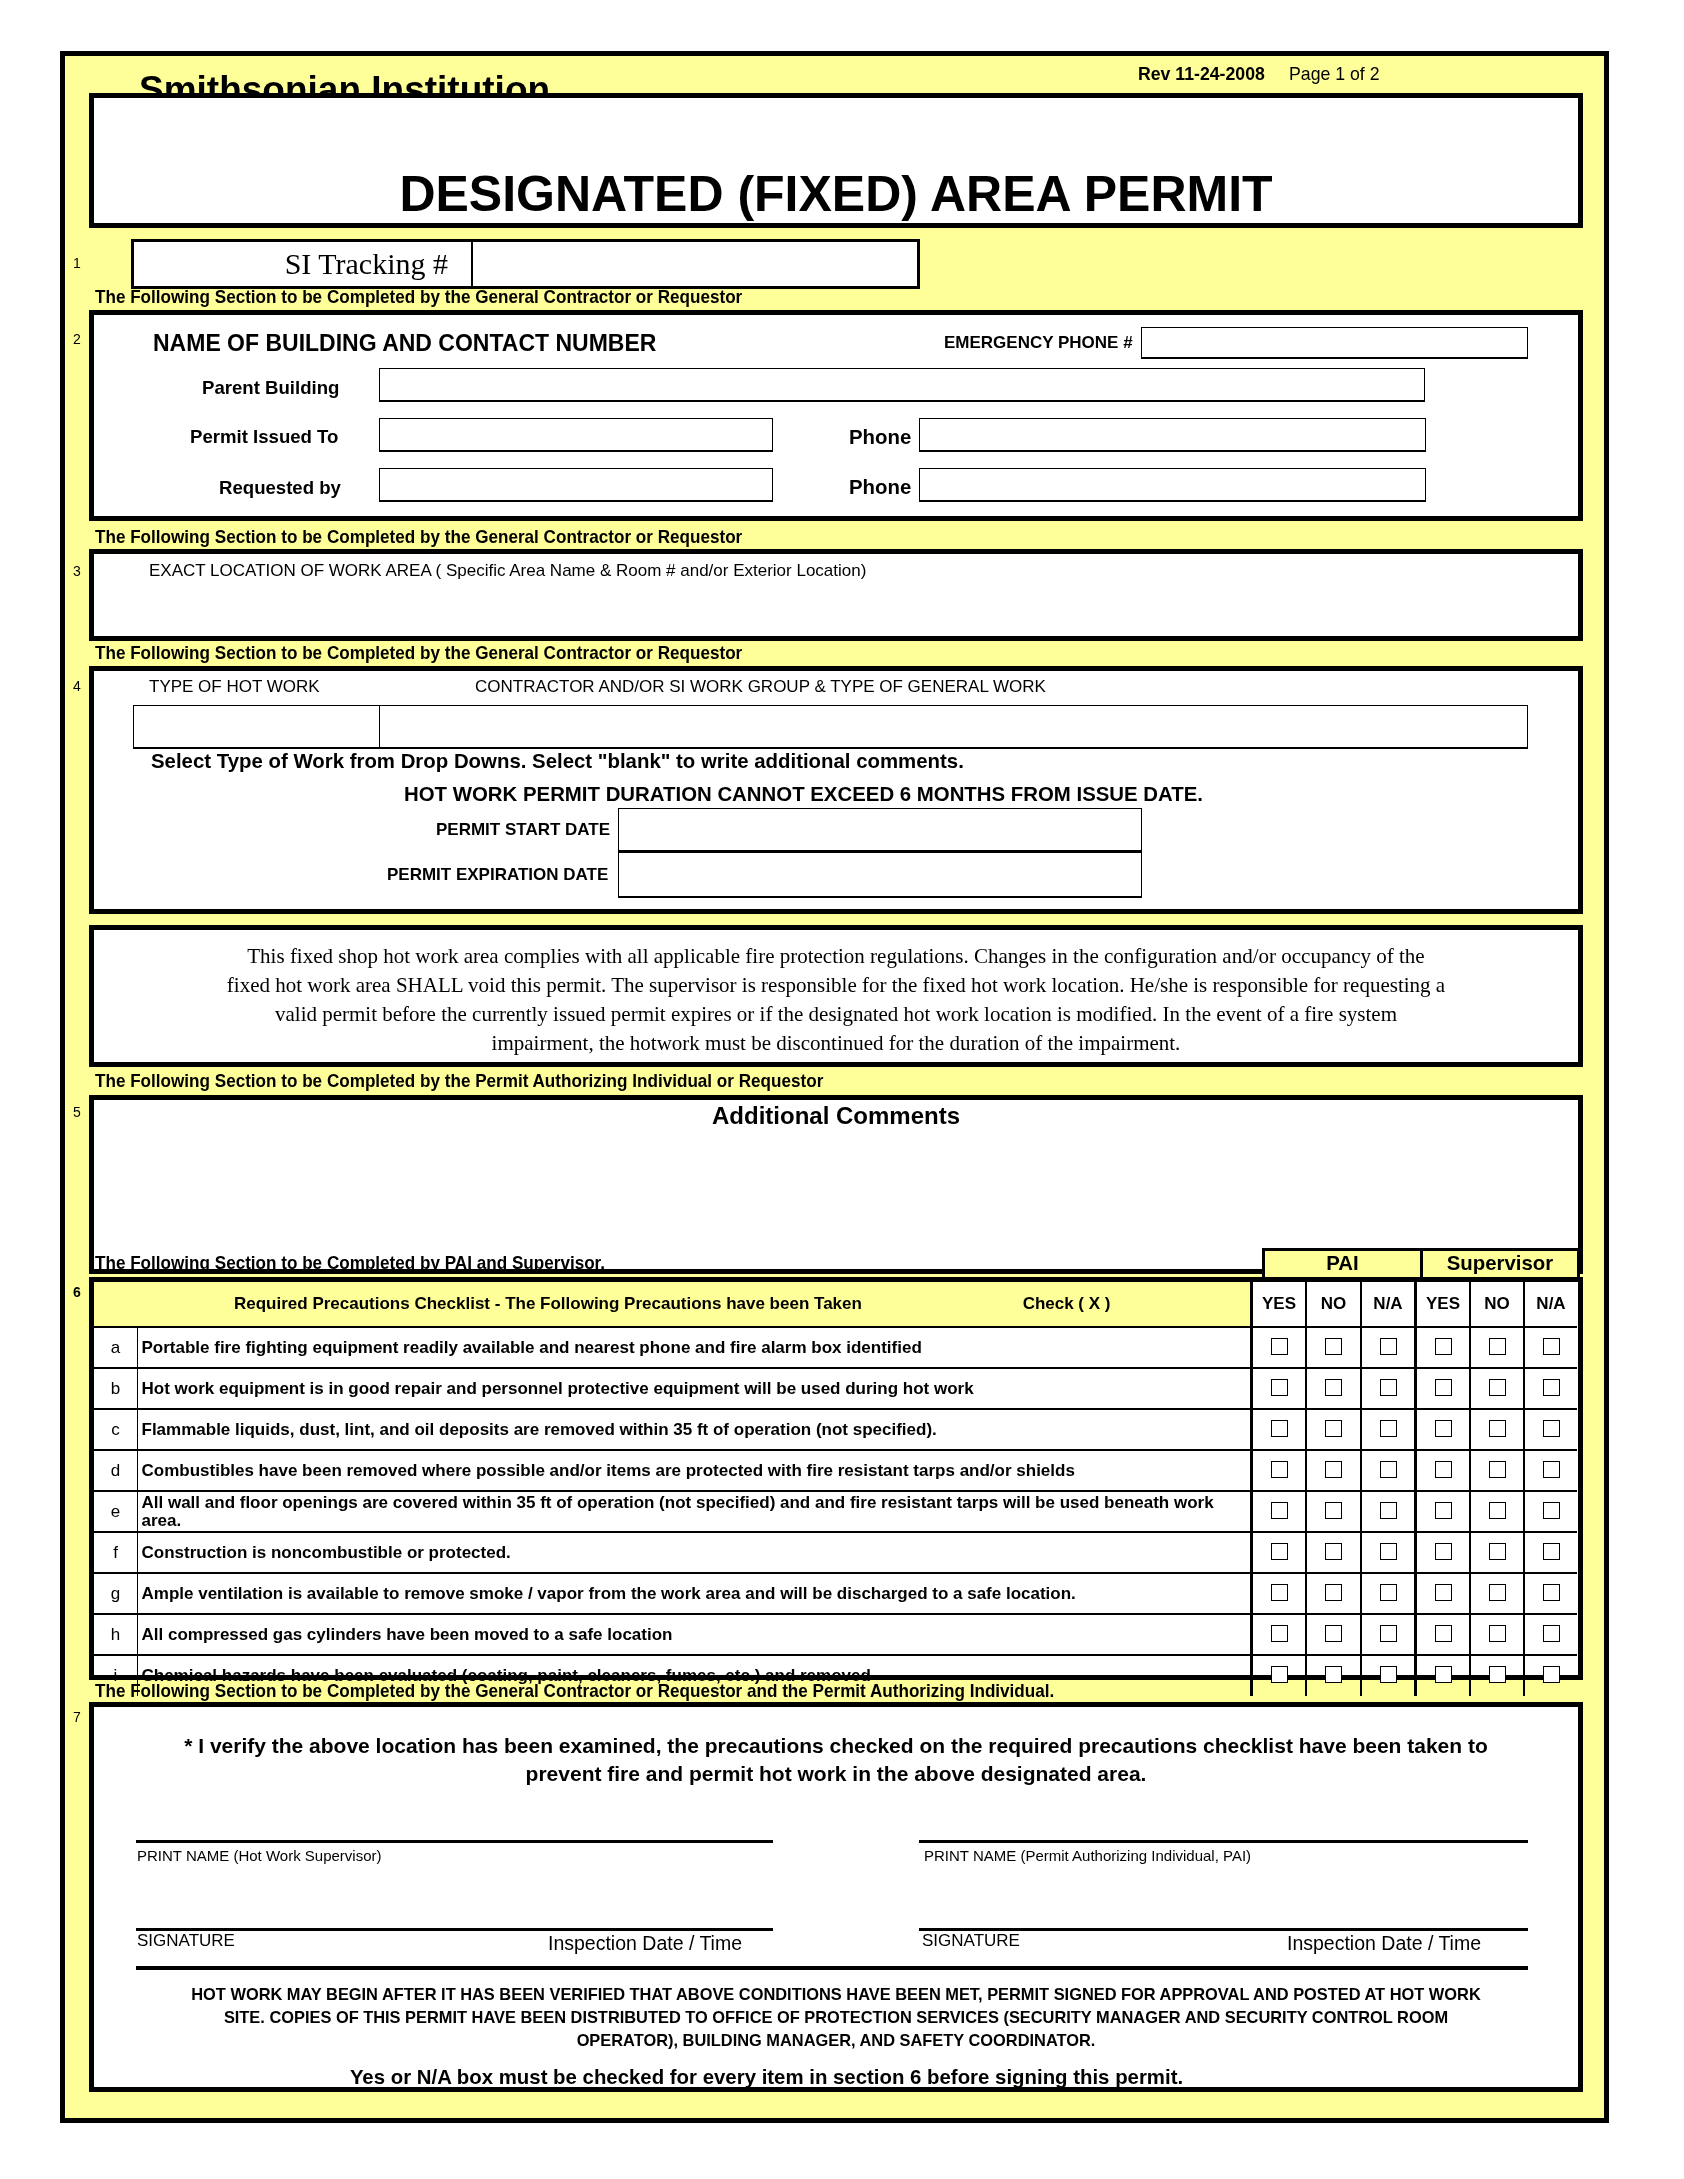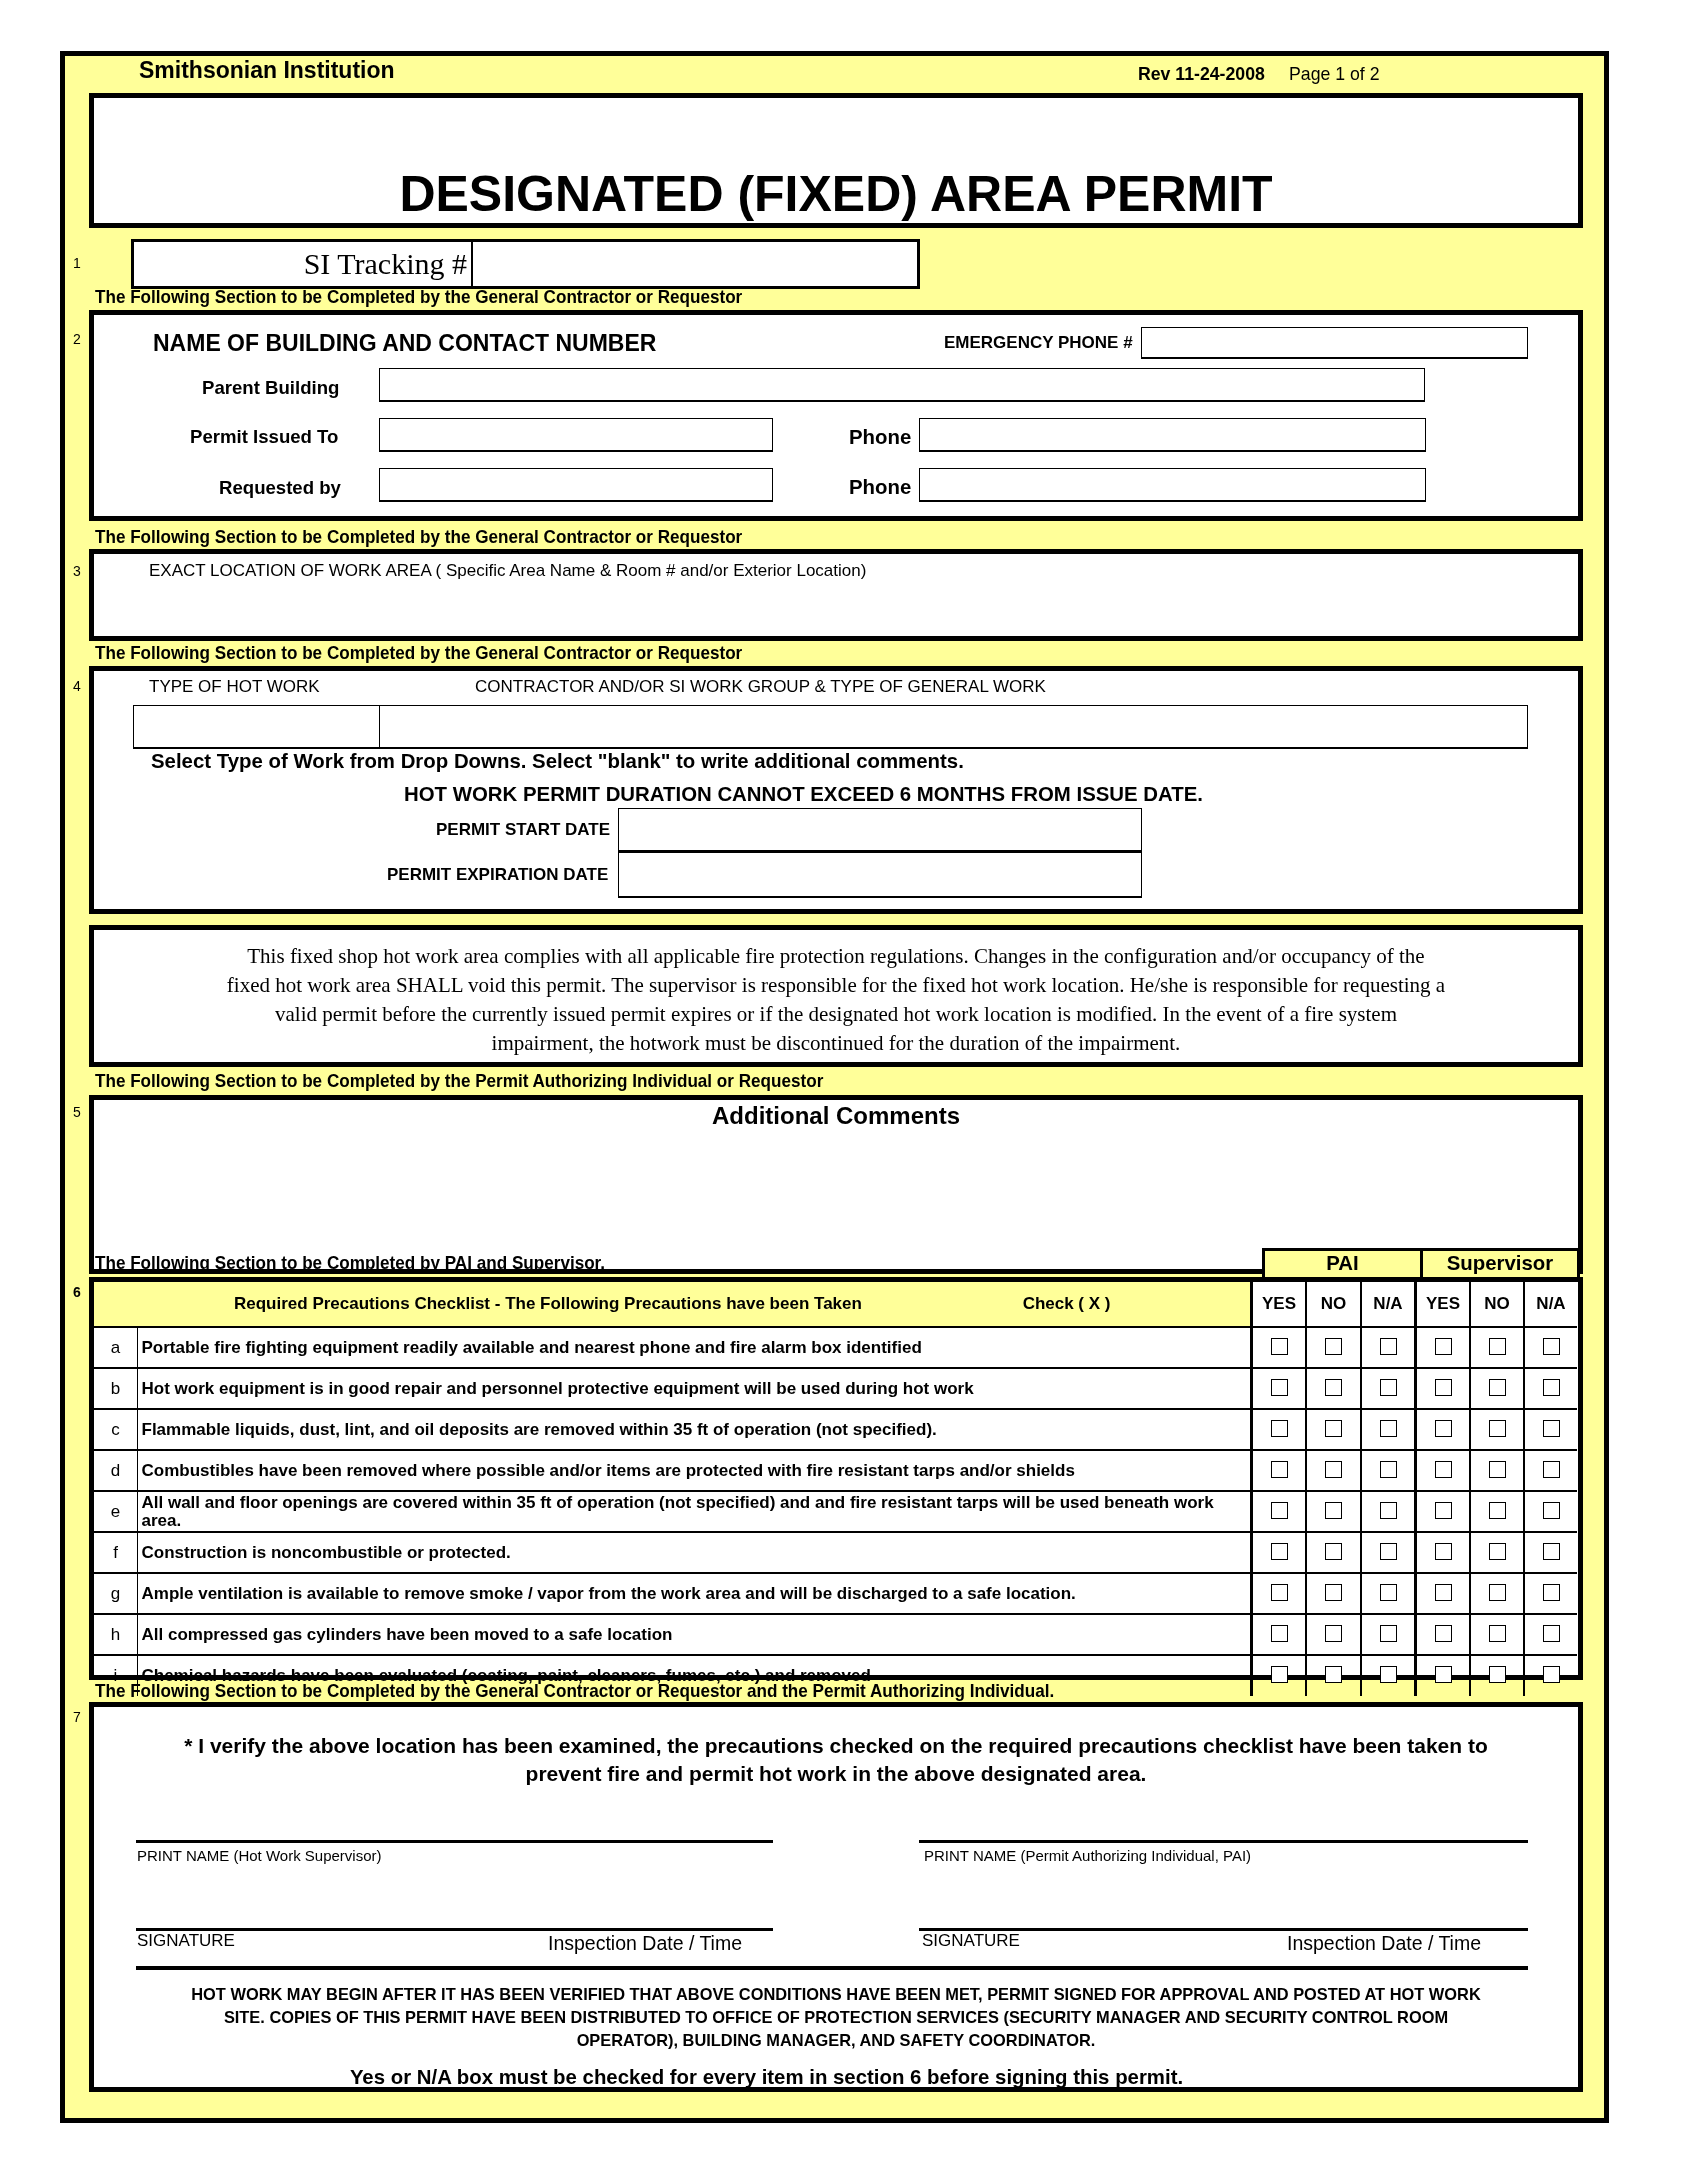--- a/index.html
+++ b/index.html
@@ -13,31 +13,31 @@
   .lbl { position:absolute; font-weight:bold; white-space:nowrap; }
   .serif { font-family:"Liberation Serif", serif; }
   table.chk { position:absolute; border-collapse:collapse; }
   .cb { display:inline-block; width:17px; height:17px; border:1.8px solid #000; background:#fff; box-sizing:border-box; }
 </style>
 </head>
 <body>
 
 <div id="frame" class="abs"></div>
 
-<div class="lbl abs" style="left:139px;top:57px;font-size:23px;">Smithsonian Institution</div>
+<div class="lbl abs" style="left:139px;top:69px;font-size:37px;">Smithsonian Institution</div>
 <div class="lbl abs" style="left:1138px;top:64px;font-size:17.7px;">Rev 11-24-2008</div>
 <div class="abs" style="left:1289px;top:64px;font-size:17.7px;font-weight:normal;">Page 1 of 2</div>
 
 <div class="box" style="left:89px;top:93px;width:1494px;height:135px;">
   <div class="abs" style="left:0;right:0;top:67px;text-align:center;font-size:50px;font-weight:900;">DESIGNATED (FIXED) AREA PERMIT</div>
 </div>
 
 <div class="rownum" style="top:255px;">1</div>
 <div class="box" style="left:131px;top:239px;width:789px;height:50px;border-width:3.5px;">
-  <div class="abs serif" style="left:0;width:337px;top:5.3px;text-align:right;font-size:30px;padding-right:4px;box-sizing:border-box;">SI Tracking #</div>
+  <div class="abs serif" style="left:0;width:337px;top:5.3px;text-align:right;font-size:30px;padding-right:23px;box-sizing:border-box;">SI Tracking #</div>
   <div class="abs" style="left:337px;top:0;bottom:0;width:1.8px;background:#000;"></div>
   <div class="abs" style="left:340px;right:0;top:0;bottom:0;"></div>
 </div>
 <div class="sec-note" style="left:95px;top:286px;">The Following Section to be Completed by the General Contractor or Requestor</div>
 
 <div class="rownum" style="top:331px;">2</div>
 <div class="box" style="left:89px;top:310px;width:1494px;height:211px;"></div>
 <div class="lbl" style="left:153px;top:330px;font-size:23px;">NAME OF BUILDING AND CONTACT NUMBER</div>
 <div class="lbl" style="left:944px;top:333px;font-size:17px;">EMERGENCY PHONE #</div>
 <div class="fld" style="left:1141px;top:327px;width:387px;height:32px;"></div>

